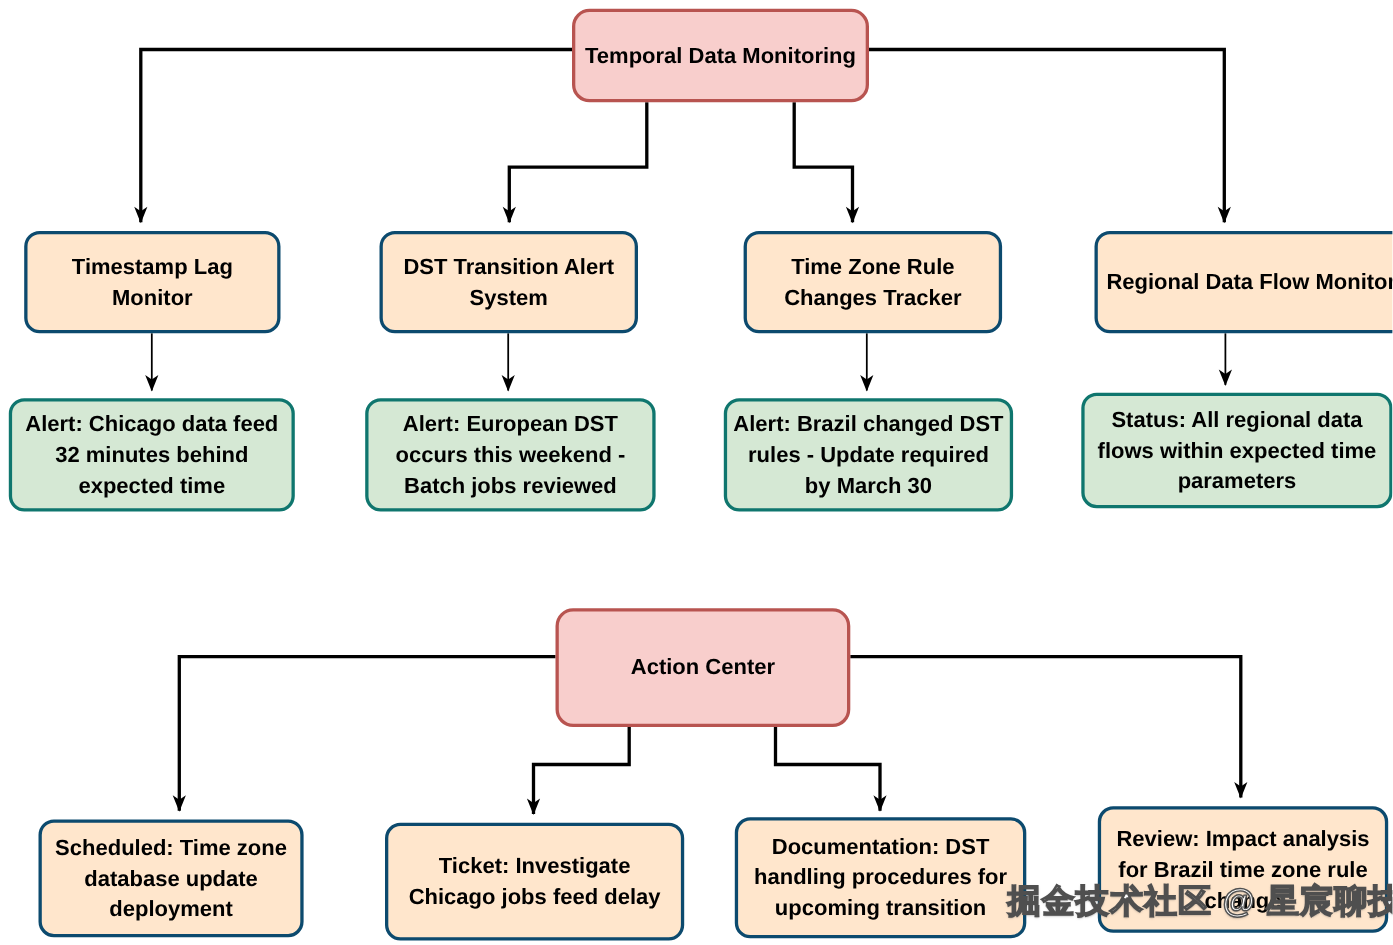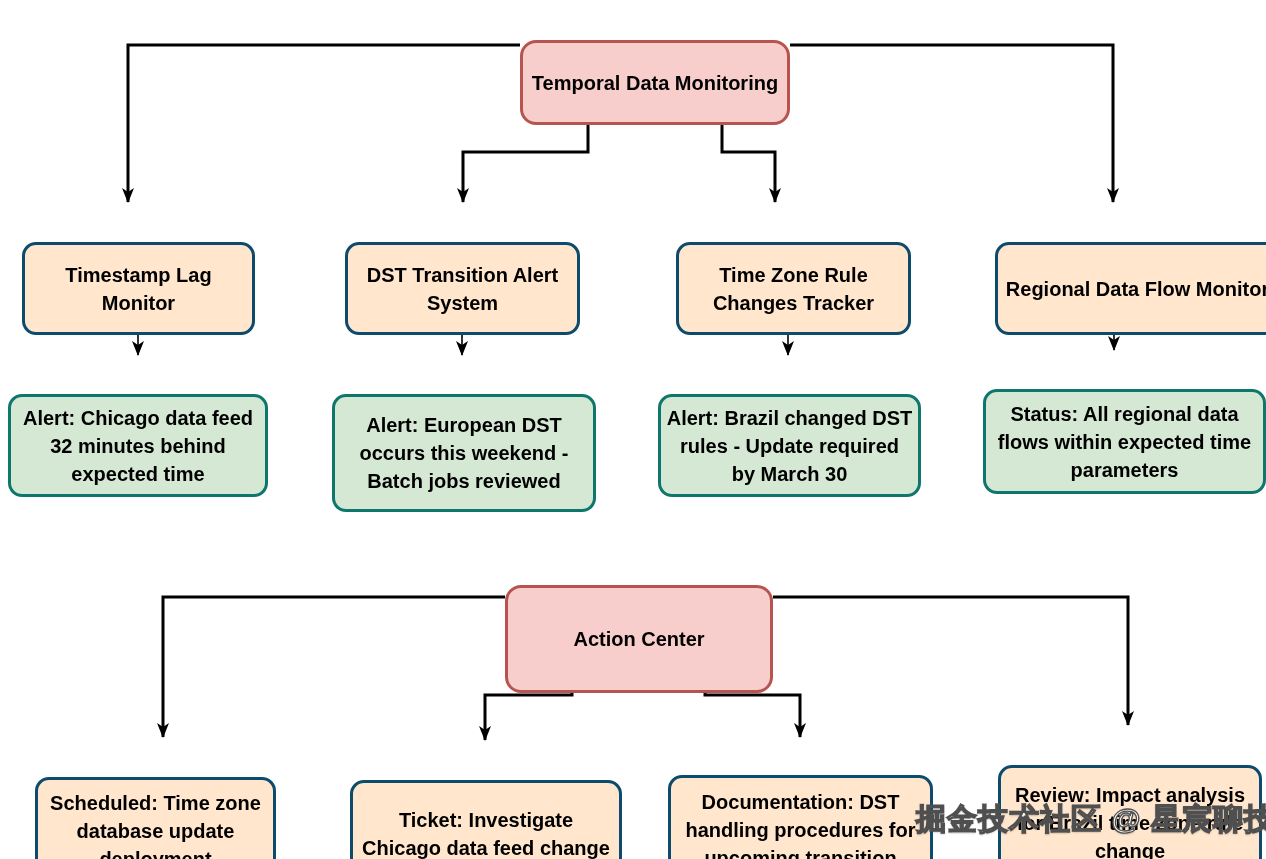--- a/index.html
+++ b/index.html
@@ -9,21 +9,20 @@
   }
   svg.edges { position:absolute; left:0; top:0; width:1266px; height:859px; }
   .edge { stroke:#000000; fill:none; }
   .edge.thick { stroke-width:3; }
   .edge.thin  { stroke-width:1.6; }
   .node {
     position:absolute; box-sizing:border-box;
     display:flex; align-items:center; justify-content:center;
     text-align:center; font-weight:bold; font-size:20px; line-height:1.4;
     color:#000000;
-    margin-top:32px;
   }
   .node span { padding:0 5px; }
   .root-node   { background:#f8cecc; border:3px solid #b85450; border-radius:16px; }
   .task-node   { background:#ffe6cc; border:3px solid #0c4a6e; border-radius:14px; }
   .status-node { background:#d5e8d4; border:3px solid #0f766e; border-radius:14px; }
   .watermark {
     position:absolute; left:916px; top:799px; white-space:nowrap;
     font-size:30px; font-weight:bold; letter-spacing:1px; color:#ffffff;
     -webkit-text-stroke:1.3px #4f4f4f;
     text-shadow:0 1px 2px rgba(70,70,70,0.55);
@@ -70,39 +69,39 @@
   <div class="node task-node" style="left:676px;top:210px;width:235px;height:93px;">
     <span>Time Zone Rule Changes Tracker</span>
   </div>
   <div class="node task-node" style="left:995px;top:210px;width:285px;height:93px;">
     <span>Regional Data Flow Monitor</span>
   </div>
 
   <div class="node status-node" style="left:8px;top:362px;width:260px;height:103px;">
     <span>Alert: Chicago data feed 32 minutes behind expected time</span>
   </div>
-  <div class="node status-node" style="left:332px;top:362px;width:264px;height:118px;">
+  <div class="node status-node" style="left:332px;top:362px;width:264px;height:103px;">
     <span>Alert: European DST occurs this weekend - Batch jobs reviewed</span>
   </div>
   <div class="node status-node" style="left:658px;top:362px;width:263px;height:103px;">
     <span>Alert: Brazil changed DST rules - Update required by March 30</span>
   </div>
   <div class="node status-node" style="left:983px;top:357px;width:283px;height:105px;">
     <span>Status: All regional data flows within expected time parameters</span>
   </div>
 
   <div class="node root-node" style="left:505px;top:553px;width:268px;height:108px;">
     <span>Action Center</span>
   </div>
 
   <div class="node task-node" style="left:35px;top:745px;width:241px;height:107px;">
     <span>Scheduled: Time zone database update deployment</span>
   </div>
   <div class="node task-node" style="left:350px;top:748px;width:272px;height:107px;">
-    <span>Ticket: Investigate Chicago data feed change</span>
+    <span>Ticket: Investigate Chicago jobs feed delay</span>
   </div>
   <div class="node task-node" style="left:668px;top:743px;width:265px;height:110px;">
     <span>Documentation: DST handling procedures for upcoming transition</span>
   </div>
   <div class="node task-node" style="left:998px;top:733px;width:264px;height:115px;">
     <span>Review: Impact analysis for Brazil time zone rule change</span>
   </div>
 
   <div class="watermark">掘金技术社区 @ 星宸聊技术</div>
 

